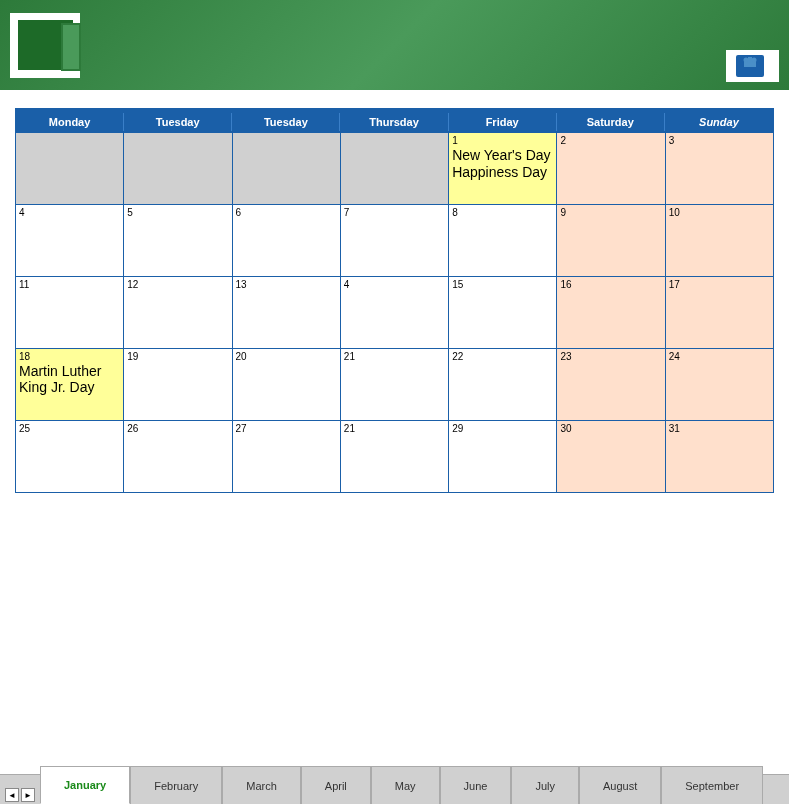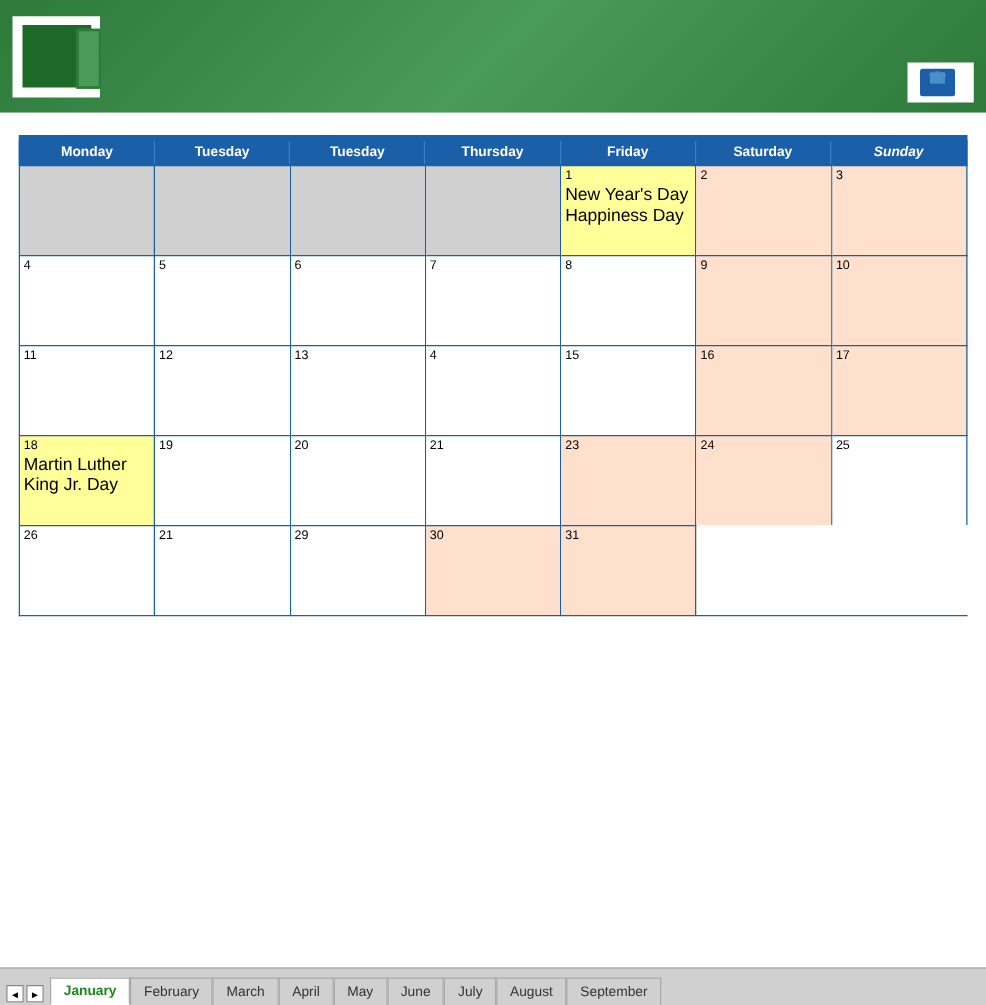--- a/index.html
+++ b/index.html
@@ -204,28 +204,28 @@
       height: 14px;
       background: white;
       border: 1px solid #888;
       cursor: pointer;
       display: flex;
       align-items: center;
       justify-content: center;
       font-size: 8px;
     }
     .sheet-tab {
-      padding: 3px 10px;
+      padding: 3px 23px;
       font-size: 11px;
       background: #d0d0d0;
       border: 1px solid #aaa;
       border-bottom: none;
       cursor: pointer;
       color: #333;
-      height: 22px;
+      height: 38px;
       display: flex;
       align-items: center;
       white-space: nowrap;
     }
     .sheet-tab.active {
       background: white;
       color: #1a8a1a;
       font-weight: bold;
       border-color: #aaa;
       border-bottom: 1px solid white;
@@ -344,31 +344,37 @@
         </div>
         <div class="cal-cell normal">
           <span class="cell-num">19</span>
         </div>
         <div class="cal-cell normal">
           <span class="cell-num">20</span>
         </div>
         <div class="cal-cell normal">
           <span class="cell-num">21</span>
         </div>
+        <div class="cal-cell normal">
+          <span class="cell-num">22</span>
+        </div>
         <div class="cal-cell weekend">
           <span class="cell-num">23</span>
         </div>
         <div class="cal-cell weekend">
           <span class="cell-num">24</span>
         </div>
         <div class="cal-cell normal">
           <span class="cell-num">25</span>
         </div>
         <div class="cal-cell normal">
           <span class="cell-num">26</span>
+        </div>
+        <div class="cal-cell normal">
+          <span class="cell-num">27</span>
         </div>
         <div class="cal-cell normal">
           <span class="cell-num">21</span>
         </div>
         <div class="cal-cell normal">
           <span class="cell-num">29</span>
         </div>
         <div class="cal-cell weekend">
           <span class="cell-num">30</span>
         </div>

